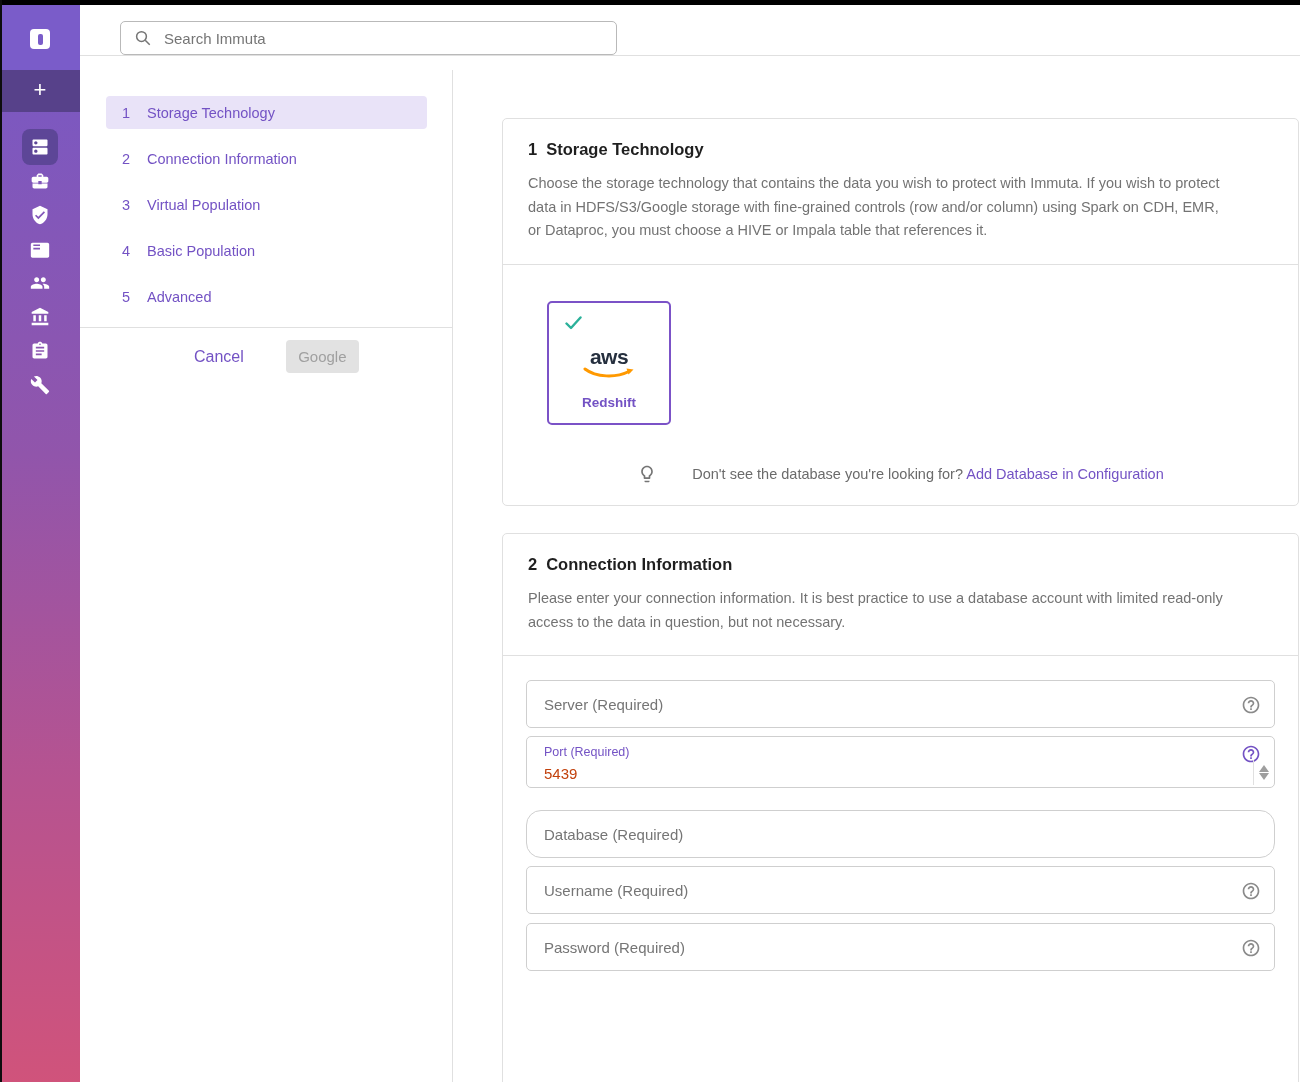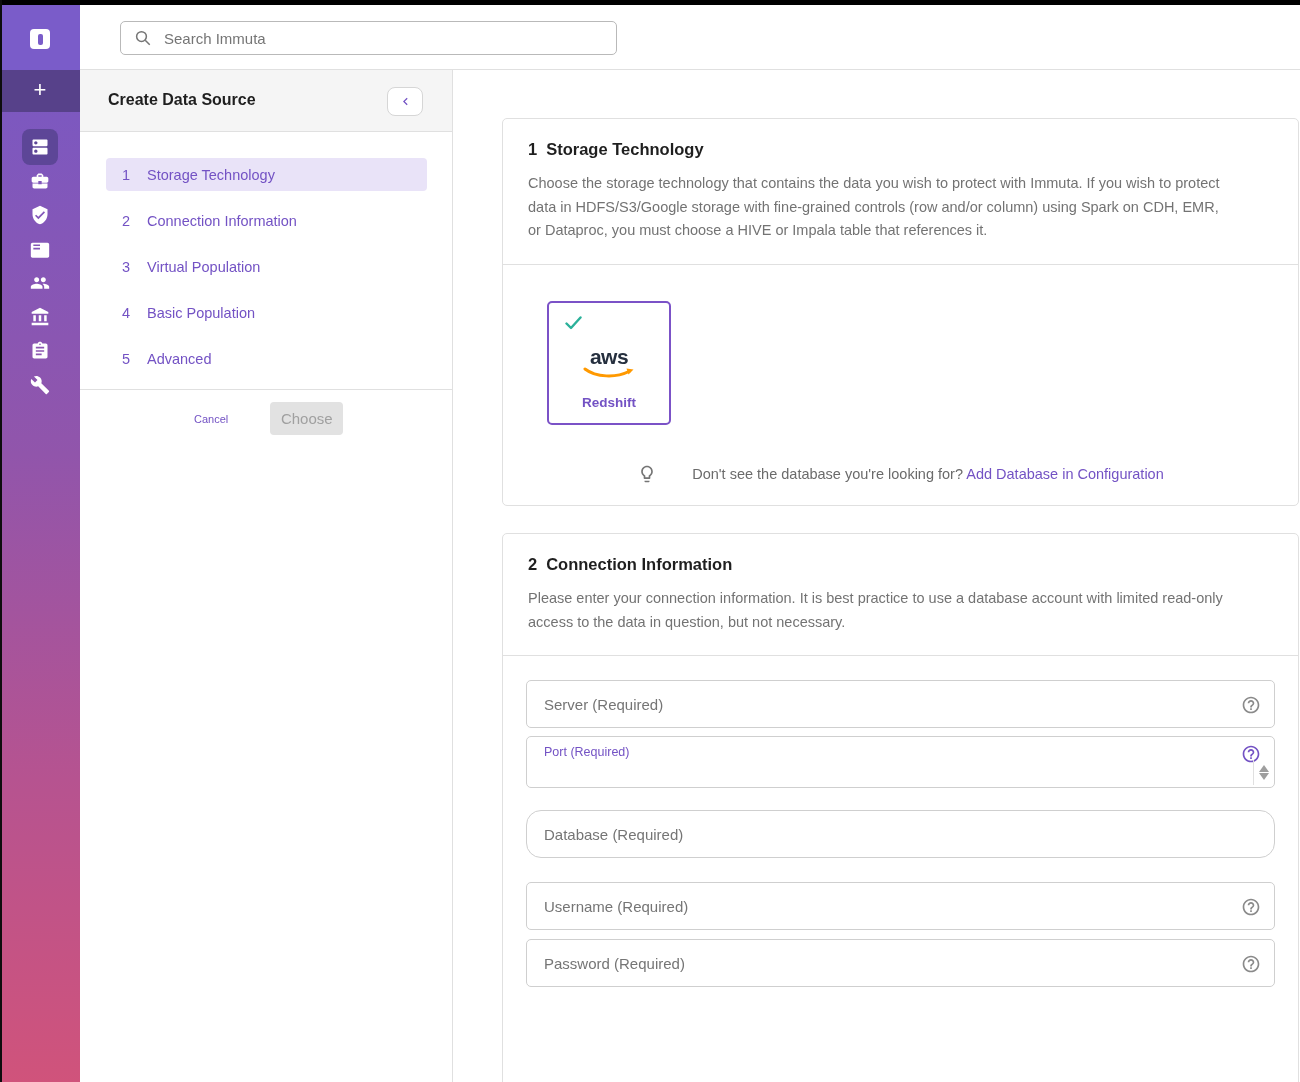--- a/index.html
+++ b/index.html
@@ -19,21 +19,21 @@
   .logo { position:absolute; left:30px; top:24px; width:20px; height:20px; background:#fff; border-radius:4px; }
   .logo::after { content:""; position:absolute; left:7.5px; top:4.5px; width:5px; height:11px; background:#7a5cc9; border-radius:2px; }
   .add-band { position:absolute; left:0; top:70px; width:80px; height:42px; background:#57418a;
     color:#fff; font-size:22px; font-weight:300; text-align:center; line-height:40px; cursor:pointer; }
   .nav-item { position:absolute; left:22px; width:36px; height:36px; border-radius:8px;
     display:flex; align-items:center; justify-content:center; cursor:pointer; }
   .nav-item svg { width:20px; height:20px; fill:#fff; }
   .nav-item.active { background:#5d4697; }
 
   
-  .header { position:absolute; left:80px; top:5px; width:1220px; height:65px; background:#fff;
+  .header { position:absolute; left:80px; top:5px; width:1220px; height:51px; background:#fff;
     border-bottom:1px solid #e0e0e0; z-index:5; }
   .searchbox { position:absolute; left:40px; top:16px; width:497px; height:34px;
     border:1px solid #b9b9b9; border-radius:5px; display:flex; align-items:center; padding:0 13px; gap:12px; background:#fff; }
   .searchbox svg { width:18px; height:18px; stroke:#757575; fill:none; stroke-width:2; flex:0 0 auto; }
   .searchbox input { border:none; outline:none; flex:1; font-size:15px; color:#333; font-family:inherit; background:transparent; }
   .searchbox input::placeholder { color:#757575; opacity:1; }
 
   
   .panel { position:absolute; left:80px; top:70px; width:373px; height:1012px; background:#fff;
     border-right:1px solid #e0e0e0; z-index:4; }
@@ -42,21 +42,21 @@
   .back-btn { position:absolute; left:307px; top:17px; width:36px; height:29px; background:#fff;
     border:1px solid #d6d6d6; border-radius:8px; display:flex; align-items:center; justify-content:center; cursor:pointer; }
   .back-btn svg { width:15px; height:15px; fill:#7352c4; }
   .steps { padding:26px 25px 0 26px; }
   .step { height:33px; border-radius:4px; display:flex; align-items:center; padding-left:16px;
     margin-bottom:13px; color:#7352c4; font-size:14.5px; cursor:pointer; }
   .step.active { background:#e9e3f8; }
   .step .num { width:12px; margin-right:13px; }
   .panel-divider { border-top:1px solid #e0e0e0; margin-top:14px; }
   .panel-actions { display:flex; align-items:center; padding-left:114px; margin-top:12px; height:33px; gap:42px; }
-  .cancel-btn { color:#7352c4; font-size:11px; font-weight:500; background:none; border:none; cursor:pointer; font-family:inherit; }
+  .cancel-btn { color:#7352c4; font-size:16px; font-weight:500; background:none; border:none; cursor:pointer; font-family:inherit; }
   .create-btn { width:73px; height:33px; background:#e2e2e2; color:#a0a0a0; font-size:15px;
     border:none; border-radius:4px; font-family:inherit; }
 
   
   .main { position:absolute; left:453px; top:70px; width:847px; height:1012px; background:#fff; overflow:hidden; }
   .card { position:absolute; left:49px; width:797px; background:#fff; border:1px solid #e0e0e0; border-radius:5px; }
   .card1 { top:48px; height:388px; }
   .card2 { top:463px; height:620px; }
   .card-head { padding:21px 25px 0 25px; }
   .card-title { display:flex; gap:9px; font-size:16.5px; font-weight:bold; color:#1f1f1f; }
@@ -92,21 +92,21 @@
   .field.port .help-ic { top:7px; }
   .spinner { position:absolute; right:0; top:23px; bottom:2px; width:21px; border-left:1px solid #e0e0e0;
     display:flex; flex-direction:column; align-items:center; justify-content:center; gap:1px; cursor:pointer; }
   .spinner svg { width:10px; height:7px; fill:#9e9e9e; }
   .ssl-row { display:flex; align-items:center; margin-top:23px; height:29px; }
   .checkbox { width:28px; height:28px; border-radius:6px; background:#7352c4; display:flex;
     align-items:center; justify-content:center; cursor:pointer; }
   .ssl-label { margin-left:14px; font-size:15px; color:#7352c4; cursor:pointer; }
   .ssl-row .help-ic { position:static; margin-left:16px; }
   .mt22 { margin-top:22px;border-radius:15px; }
-  .mt24 { margin-top:24px; }
+  .mt24 { margin-top:8px; }
   .mt23 { margin-top:9px; }
 </style>
 </head>
 <body>
 
 <div class="top-strip"></div>
 
 <div class="sidebar">
   <div class="logo-block">
     <div class="logo"></div>
@@ -160,28 +160,20 @@
   <div class="searchbox">
     <svg viewBox="0 0 24 24">
       <circle cx="10" cy="10" r="6.5"></circle>
         <line x1="15" y1="15" x2="21" y2="21"></line>
     </svg>
     <input type="text" placeholder="Search Immuta" style="">
   </div>
 </div>
 
 <div class="panel">
-  <div class="panel-header">
-    <div class="panel-title">Create Data Source</div>
-    <div class="back-btn">
-      <svg viewBox="0 0 24 24">
-          <path d="M15.41 7.41 14 6l-6 6 6 6 1.41-1.41L10.83 12z"></path>
-        </svg>
-    </div>
-  </div>
 
   <div class="steps">
     <div class="step active">
       <span class="num">1</span>
       <span>Storage Technology</span>
     </div>
     <div class="step">
       <span class="num">2</span>
       <span>Connection Information</span>
     </div>
@@ -196,21 +188,21 @@
     <div class="step">
       <span class="num">5</span>
       <span>Advanced</span>
     </div>
   </div>
 
   <div class="panel-divider"></div>
 
   <div class="panel-actions">
     <button class="cancel-btn">Cancel</button>
-    <button class="create-btn">Choose</button>
+    <button class="create-btn">Google</button>
   </div>
 </div>
 
 <div class="main">
 
   <div class="card card1">
     <div class="card-head">
       <div class="card-title">
         <span>1</span>
         <span>Storage Technology</span>
@@ -262,20 +254,21 @@
         <input type="text" placeholder="Server (Required)" style="">
         <span class="help-ic">
           <svg viewBox="0 0 24 24">
               <path d="M11 18h2v-2h-2v2zm1-16C6.48 2 2 6.48 2 12s4.48 10 10 10 10-4.48 10-10S17.52 2 12 2zm0 18c-4.41 0-8-3.59-8-8s3.59-8 8-8 8 3.59 8 8-3.59 8-8 8zm0-14c-2.21 0-4 1.79-4 4h2c0-1.1.9-2 2-2s2 .9 2 2c0 2-3 1.75-3 5h2c0-2.25 3-2.5 3-5 0-2.21-1.79-4-4-4z"></path>
             </svg>
         </span>
       </div>
 
       <div class="field port">
         <span class="port-label">Port (Required)</span>
+        <input type="text" value="5439" style="">
         <span class="help-ic purple">
           <svg viewBox="0 0 24 24">
               <path d="M11 18h2v-2h-2v2zm1-16C6.48 2 2 6.48 2 12s4.48 10 10 10 10-4.48 10-10S17.52 2 12 2zm0 18c-4.41 0-8-3.59-8-8s3.59-8 8-8 8 3.59 8 8-3.59 8-8 8zm0-14c-2.21 0-4 1.79-4 4h2c0-1.1.9-2 2-2s2 .9 2 2c0 2-3 1.75-3 5h2c0-2.25 3-2.5 3-5 0-2.21-1.79-4-4-4z"></path>
             </svg>
         </span>
         <span class="spinner">
           <svg viewBox="0 0 10 7">
               <path d="M5 0 10 7 0 7z"></path>
             </svg>
           <svg viewBox="0 0 10 7">

